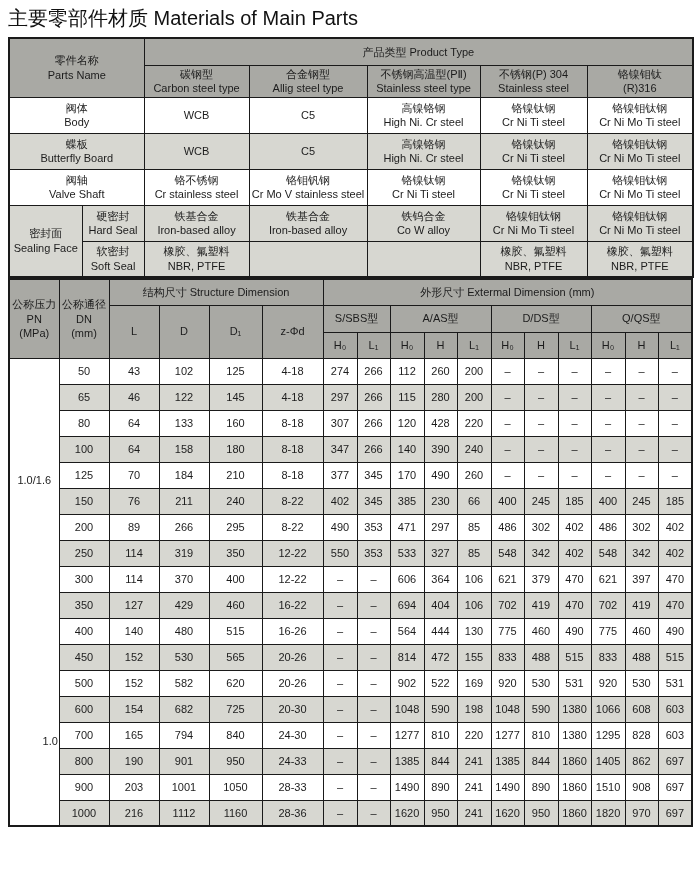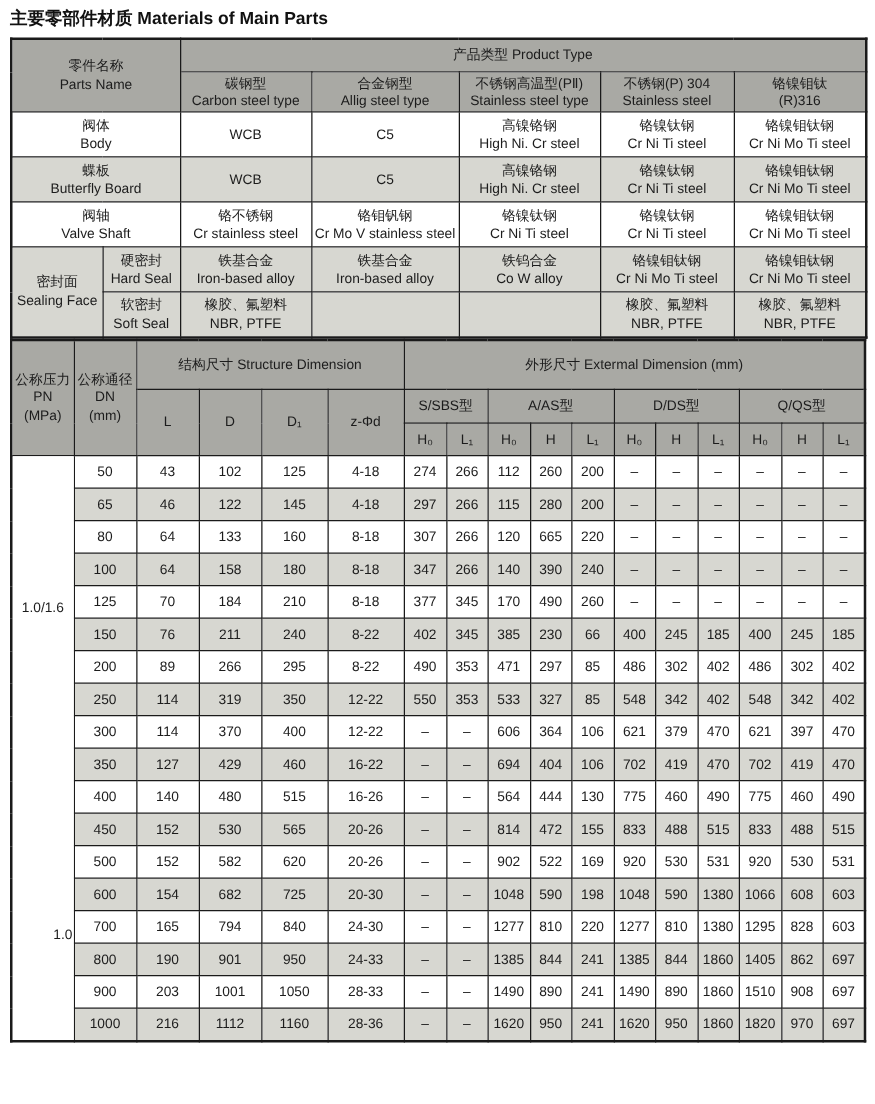--- a/index.html
+++ b/index.html
@@ -10,22 +10,22 @@
     color: #1c1c1c;
   }
   .page {
     width: 700px;
     height: 883px;
     padding: 4px 8px 0 8px;
     background: #ffffff;
     overflow: hidden;
   }
   .section-title {
-    font-size: 14px;
-    font-weight: bold;
+    font-size: 20px;
+    font-weight: normal;
     line-height: 1.2;
     margin: 2px 0 7px 0;
     color: #111111;
   }
   .section-title.second {
     margin-top: 21px;
     margin-bottom: 10px;
   }
   table {
     border-collapse: collapse;
@@ -46,21 +46,21 @@
   .hdr { background: #a9a9a4; }
   .shade { background: #d7d7d1; }
   tr { background: #ffffff; }
 
   
   #materials-table tr.hdr-row-1 td { height: 27px; }
   #materials-table tr.hdr-row-2 td { height: 32px; }
   #materials-table tbody tr td { height: 36px; }
 
   
-  #dimensions-table tr.hdr-row-1 td { height: 40px; margin-top: 34px; }
+  #dimensions-table tr.hdr-row-1 td { height: 26px; margin-top: 34px; }
   #dimensions-table tr.hdr-row-2 td { height: 27px; }
   #dimensions-table tr.hdr-row-3 td { height: 26px; margin-left: 23px; }
   #dimensions-table tbody td { height: 26px; padding: 0 1px; }
   #dimensions-table tbody td.pn-cell {
     position: relative;
     background: #ffffff;
     padding-left: 40px;
   }
   .pn-label {
     position: absolute;
@@ -272,21 +272,21 @@
         </tr>
         <tr>
           <td>80</td>
           <td>64</td>
           <td>133</td>
           <td>160</td>
           <td>8-18</td>
           <td>307</td>
           <td>266</td>
           <td>120</td>
-          <td>665</td>
+          <td>428</td>
           <td>220</td>
           <td>–</td>
           <td>–</td>
           <td>–</td>
           <td>–</td>
           <td>–</td>
           <td>–</td>
         </tr>
         <tr class="shade">
           <td>100</td>

